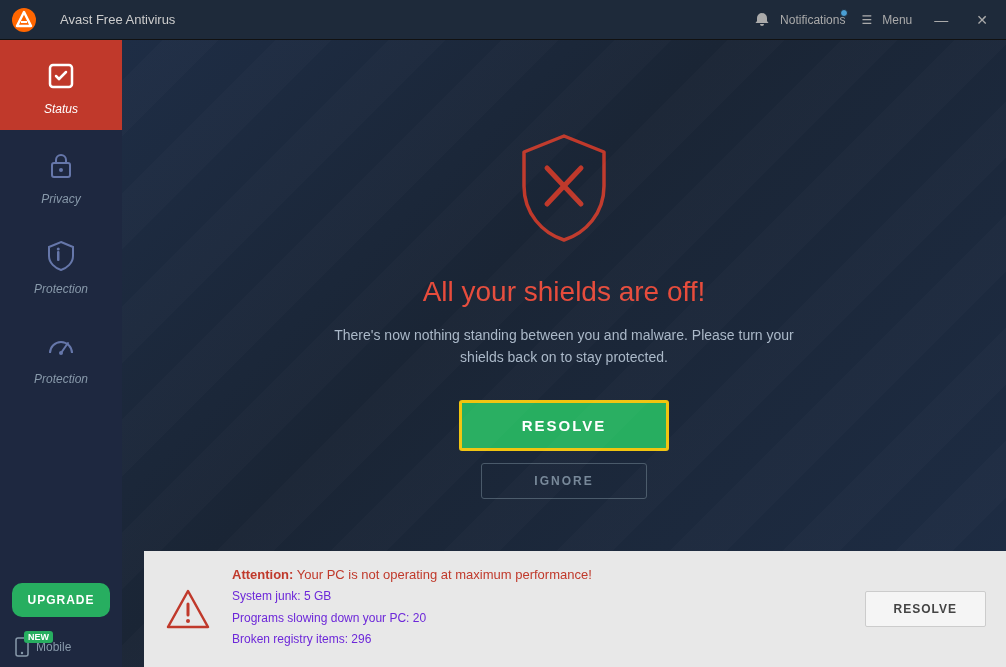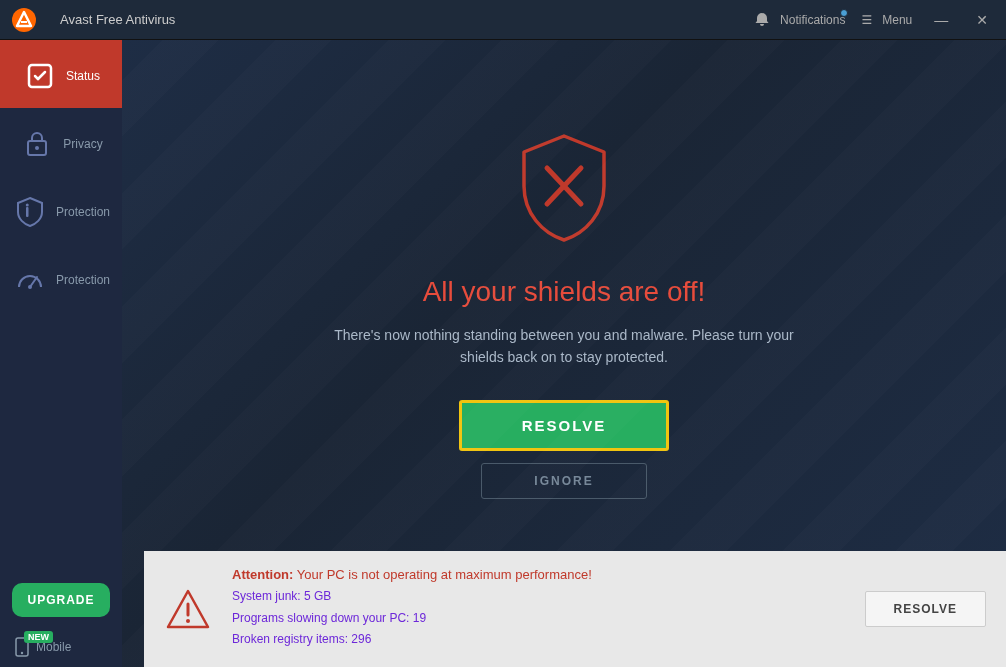--- a/index.html
+++ b/index.html
@@ -86,29 +86,30 @@
       background: #1e2840;
       display: flex;
       flex-direction: column;
       align-items: center;
       padding-top: 0;
       flex-shrink: 0;
     }
     .sidebar-item {
       width: 100%;
       display: flex;
-      flex-direction: row;
+      flex-direction: column;
       align-items: center;
       justify-content: center;
       padding: 18px 0 14px;
       cursor: pointer;
       color: #8899aa;
       font-size: 12px;
       gap: 8px;
       transition: background 0.15s;
+      font-style: italic;
     }
     .sidebar-item.active {
       background: #c0392b;
       color: #fff;
     }
     .sidebar-item .icon-wrap {
       width: 36px;
       height: 36px;
       display: flex;
       align-items: center;
@@ -410,21 +411,21 @@
           <line x1="22" y1="17" x2="22" y2="28" stroke="#c0392b" stroke-width="3" stroke-linecap="round"></line>
           <circle cx="22" cy="34" r="2" fill="#c0392b"></circle>
         </svg>
       </div>
       <div class="attention-text">
         <div class="attention-title">
           <strong>Attention:</strong><span> Your PC is not operating at maximum performance!</span>
         </div>
         <div class="attention-detail">
           <div>System junk: 5 GB</div>
-          <div>Programs slowing down your PC: 19</div>
+          <div>Programs slowing down your PC: 20</div>
           <div>Broken registry items: 296</div>
         </div>
       </div>
       <button class="attention-resolve-btn">RESOLVE</button>
     </div>
 
   </div>
 
 </div>
 

